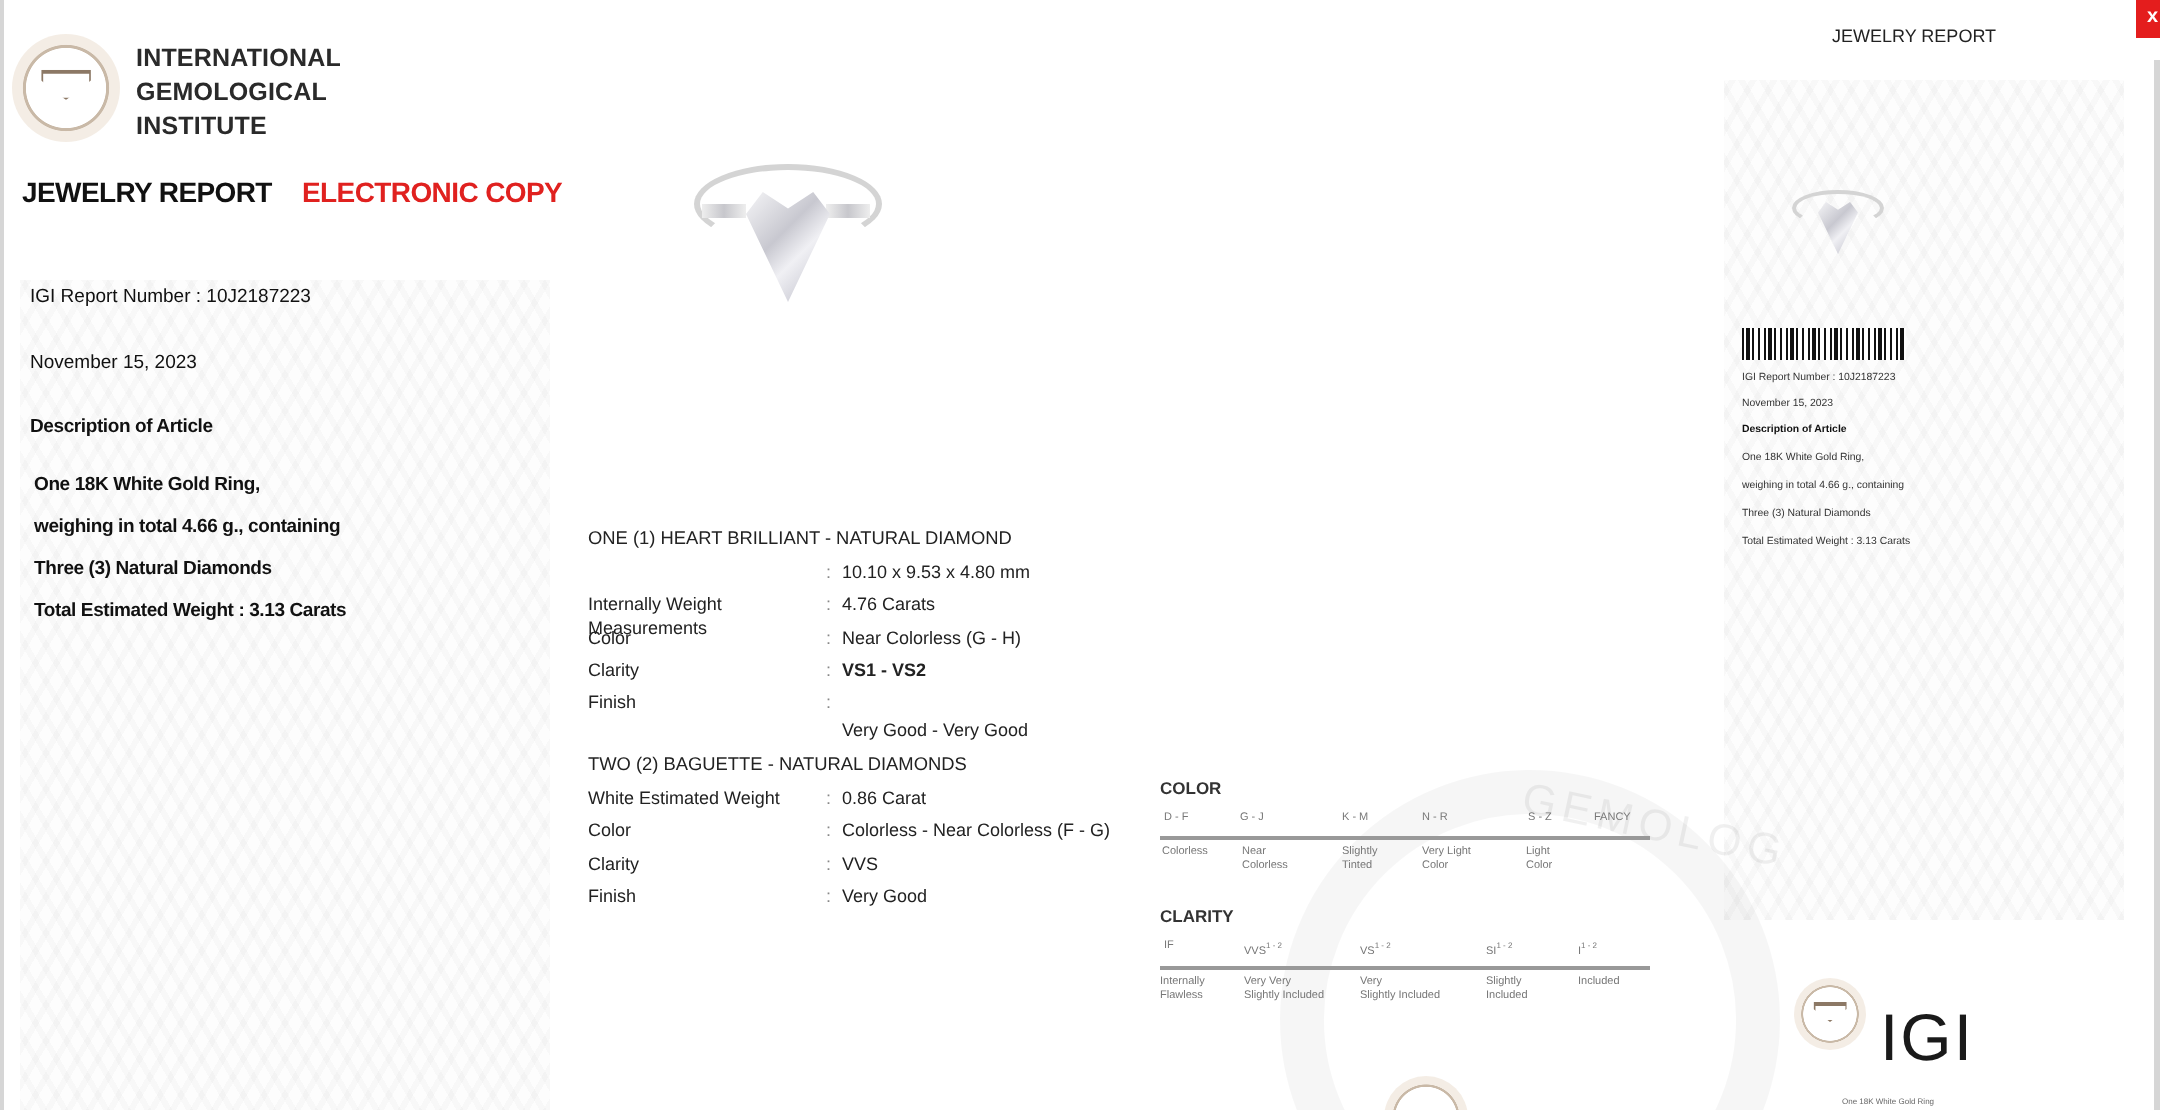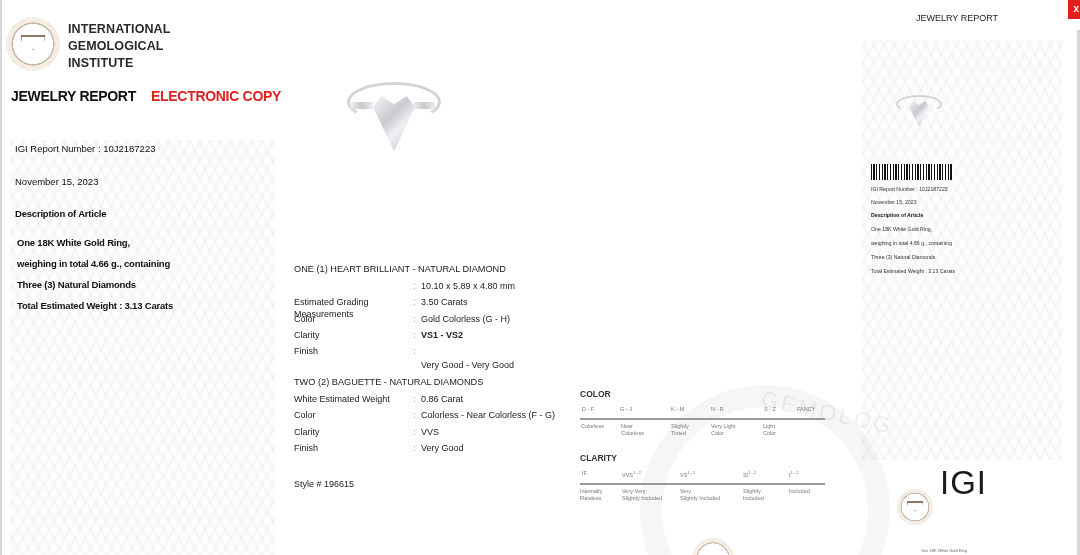--- a/index.html
+++ b/index.html
@@ -51,21 +51,21 @@
     .wm-arc { position: absolute; left: 640px; top: 385px; width: 250px; height: 250px; border-radius: 50%;
       border: 22px solid rgba(0,0,0,0.035); }
     .wm-text { position: absolute; left: 760px; top: 400px; font-size: 22px; color: rgba(0,0,0,0.06); letter-spacing: 3px; transform: rotate(12deg); }
 
     .r-title { position: absolute; left: 916px; top: 13px; font-size: 9px; color: #222; }
     .barcode { position: absolute; left: 871px; top: 164px; width: 82px; height: 16px;
       background: repeating-linear-gradient(90deg, #111 0 1px, #fff 1px 2px, #111 2px 4px, #fff 4px 5px, #111 5px 6px, #fff 6px 8px, #111 8px 9px, #fff 9px 11px); }
     .r-info { position: absolute; left: 871px; font-size: 5.2px; color: #333; white-space: nowrap; }
     .r-info.b { font-weight: bold; color: #111; }
 
-    .igi-logo { position: absolute; left: 940px; top: 464px; font-size: 33px; color: #1a1a1a; letter-spacing: 1px; }
+    .igi-logo { position: absolute; left: 940px; top: 500px; font-size: 33px; color: #1a1a1a; letter-spacing: 1px; }
     .r-footer { position: absolute; left: 921px; top: 548px; font-size: 4px; color: #666; }
 
     .close-btn { position: absolute; left: 1068px; top: 0; width: 12px; height: 19px; background: #e41d1d; color: #fff;
       font-size: 10px; font-weight: bold; text-align: right; padding-right: 1px; line-height: 18px; cursor: pointer; }
   </style>
 </head>
 <body>
 
 <div class="left-edge"></div>
 <div class="right-edge"></div>
@@ -100,29 +100,29 @@
   <div class="band" style="left:2px;top:4px;width:94px;height:40px;"></div>
   <div class="bag" style="left:6px;top:24px;width:22px;height:7px;"></div>
   <div class="bag" style="left:68px;top:24px;width:22px;height:7px;"></div>
   <div class="stone" style="left:28px;top:18px;width:42px;height:55px;"></div>
 </div>
 
 <div class="spec-head" style="top:264px;">ONE (1) HEART BRILLIANT - NATURAL DIAMOND</div>
 
 <div class="spec" style="top:281px;margin-top:28px;">Measurements</div>
 <div class="spec-colon" style="top:281px;">:</div>
-<div class="spec-val" style="top:281px;">10.10 x 5.89 x 4.80 mm</div>
-
-<div class="spec" style="top:297px;">Estimated Grading</div>
+<div class="spec-val" style="top:281px;">10.10 x 9.53 x 4.80 mm</div>
+
+<div class="spec" style="top:297px;">Internally Weight</div>
 <div class="spec-colon" style="top:297px;">:</div>
-<div class="spec-val" style="top:297px;">3.50 Carats</div>
+<div class="spec-val" style="top:297px;">4.76 Carats</div>
 
 <div class="spec" style="top:314px;">Color</div>
 <div class="spec-colon" style="top:314px;">:</div>
-<div class="spec-val" style="top:314px;">Gold Colorless (G - H)</div>
+<div class="spec-val" style="top:314px;">Near Colorless (G - H)</div>
 
 <div class="spec" style="top:330px;">Clarity</div>
 <div class="spec-colon" style="top:330px;">:</div>
 <div class="spec-val" style="top:330px;font-weight:bold;">VS1 - VS2</div>
 
 <div class="spec" style="top:346px;">Finish</div>
 <div class="spec-colon" style="top:346px;">:</div>
 <div class="spec-val" style="top:360px;">Very Good - Very Good</div>
 
 <div class="spec-head" style="top:377px;">TWO (2) BAGUETTE - NATURAL DIAMONDS</div>
@@ -137,21 +137,20 @@
 
 <div class="spec" style="top:427px;">Clarity</div>
 <div class="spec-colon" style="top:427px;">:</div>
 <div class="spec-val" style="top:427px;">VVS</div>
 
 <div class="spec" style="top:443px;">Finish</div>
 <div class="spec-colon" style="top:443px;">:</div>
 <div class="spec-val" style="top:443px;">Very Good</div>
 
 <div class="note">
-  <div>Style # 196615</div>
 </div>
 
 <div class="scale-title" style="top:389px;">COLOR</div>
 <div class="scale-grade" style="left:582px;top:406px;">D - F</div>
 <div class="scale-grade" style="left:620px;top:406px;">G - J</div>
 <div class="scale-grade" style="left:671px;top:406px;">K - M</div>
 <div class="scale-grade" style="left:711px;top:406px;">N - R</div>
 <div class="scale-grade" style="left:764px;top:406px;">S - Z</div>
 <div class="scale-grade" style="left:797px;top:406px;">FANCY</div>
 <div class="scale-line" style="top:418px;"></div>

